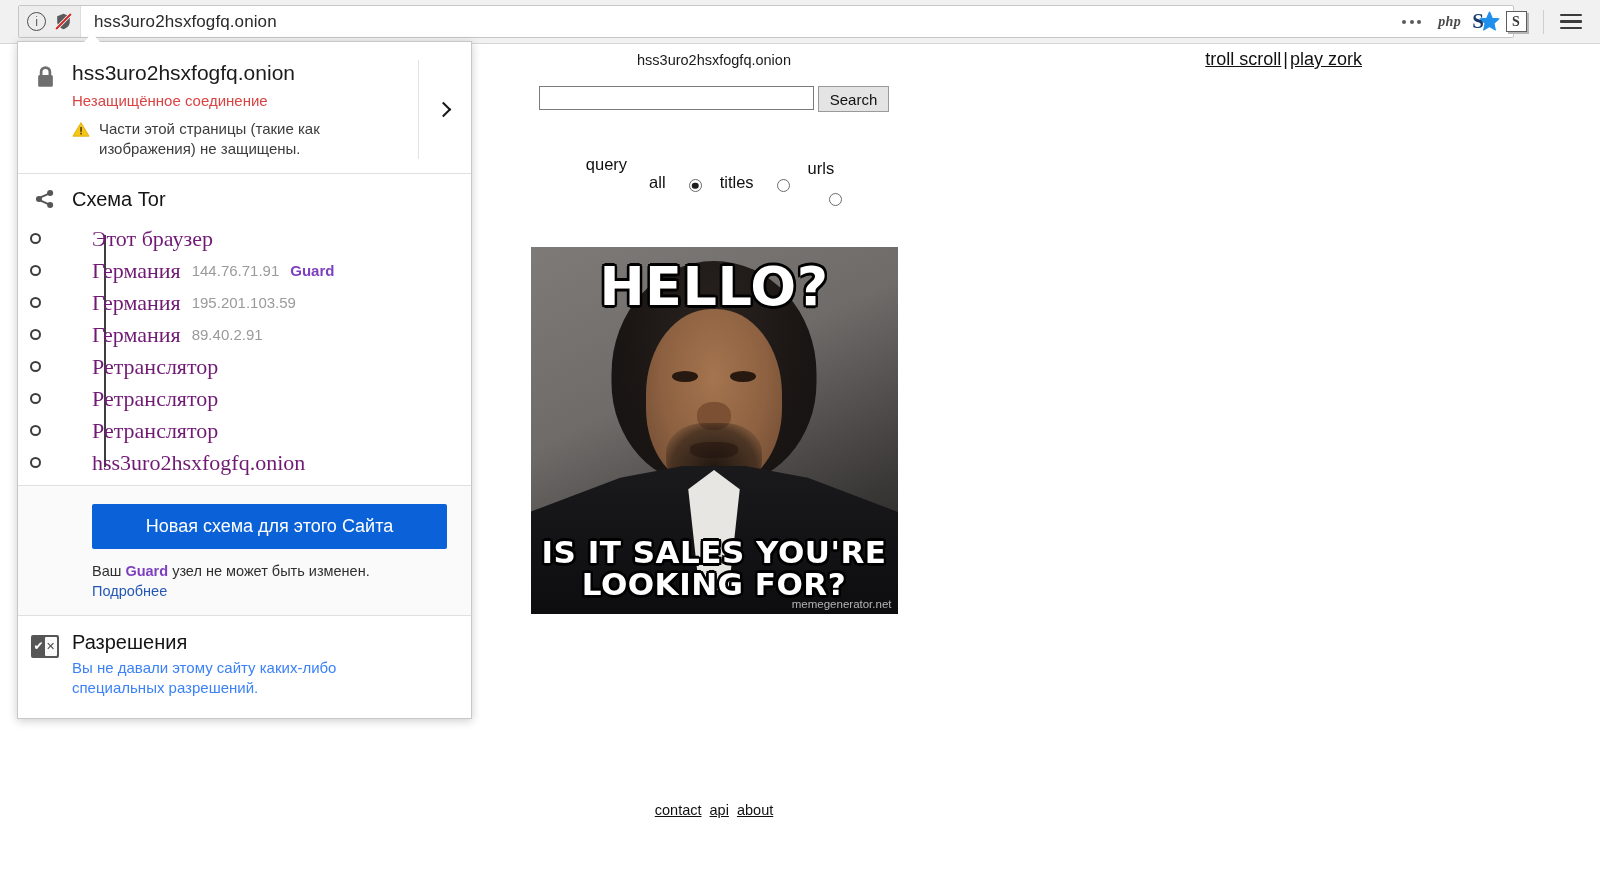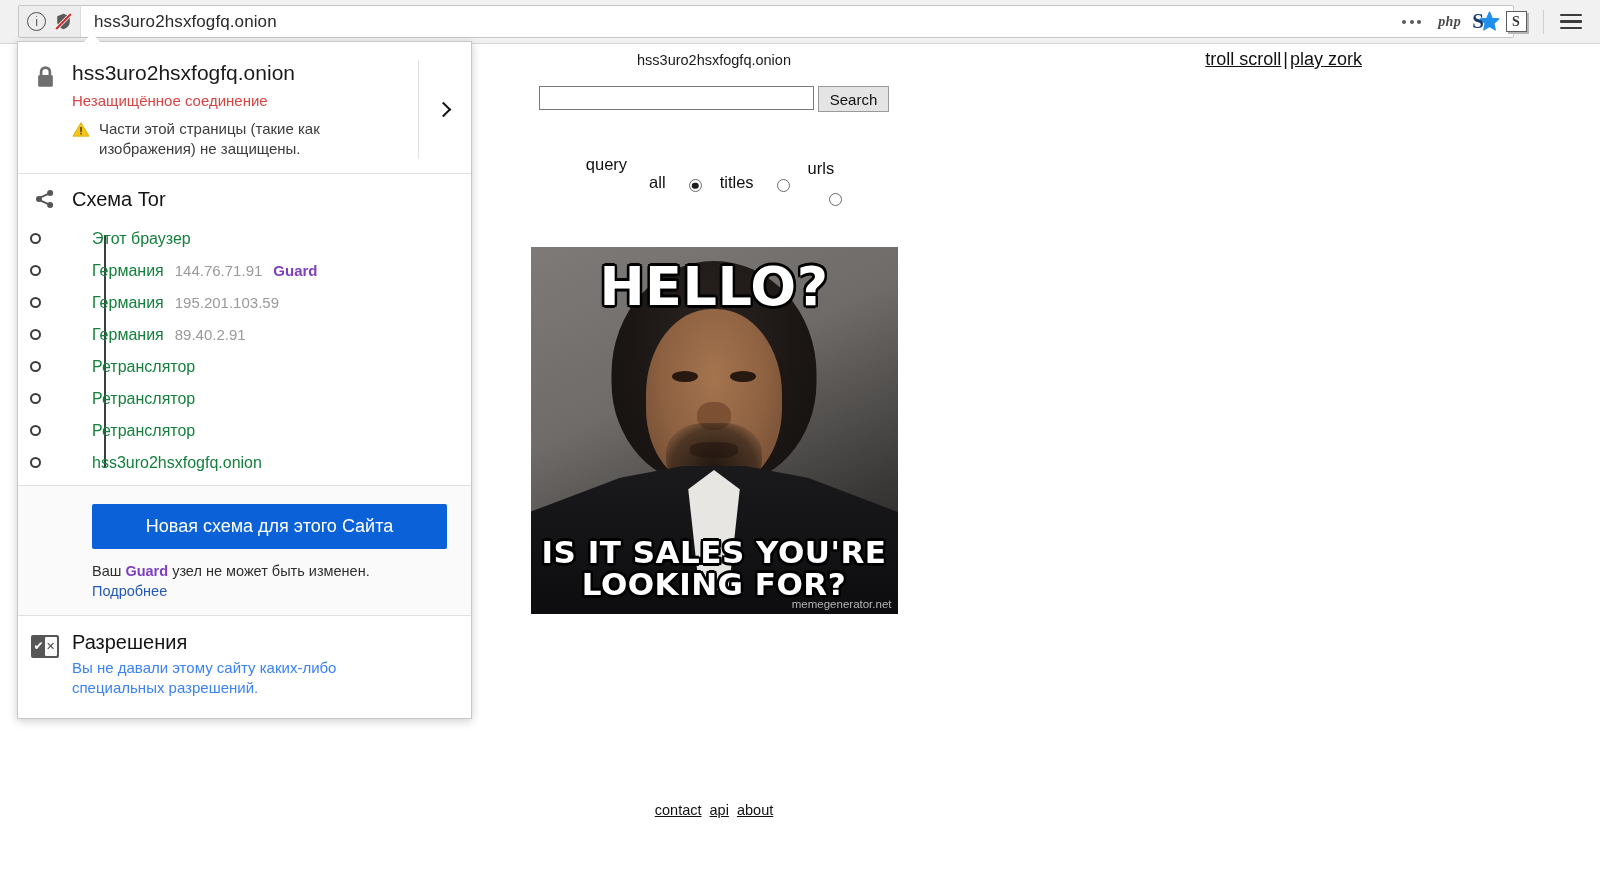--- a/index.html
+++ b/index.html
@@ -479,22 +479,23 @@
     position: absolute;
     left: -62px;
     width: 11px; height: 11px;
     border: 2.4px solid #3d3d3d;
     border-radius: 50%;
     background: #fff;
     box-sizing: border-box;
     z-index: 2;
   }
   .node-name {
-    font-size: 16px;
-    color: #15803d;
+    font-size: 22px;
+    color: #701a75;
+    font-family: Liberation Serif, serif;
   }
   .node-ip {
     font-size: 15px;
     color: #9a9a9a;
     margin-left: 11px;
   }
   .node-badge {
     font-size: 15px;
     color: #7d3fbf;
     font-weight: bold;

